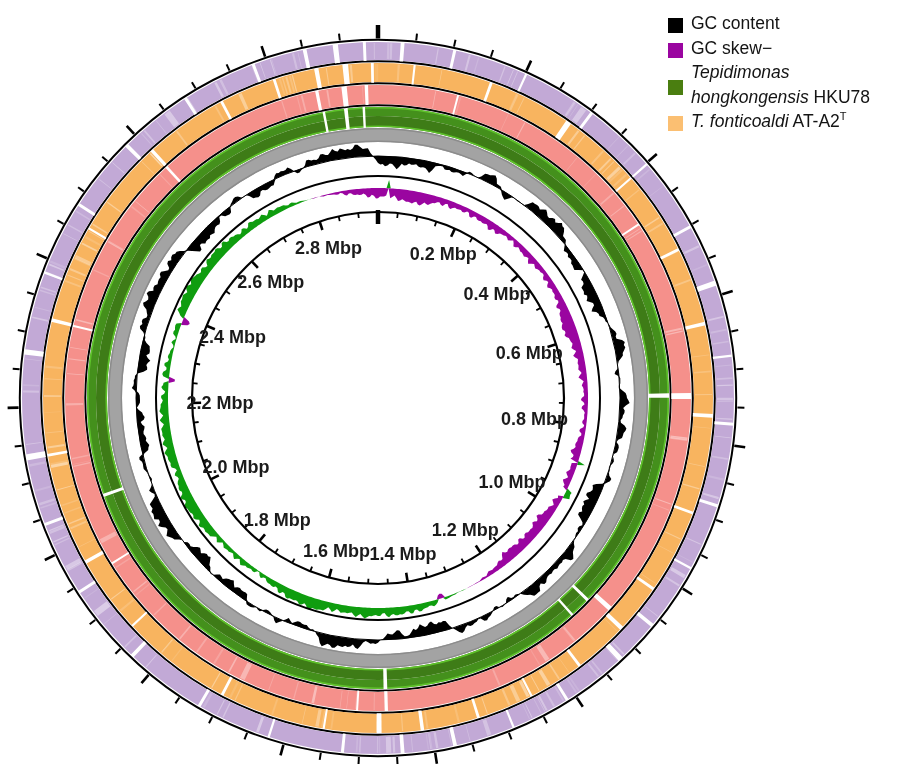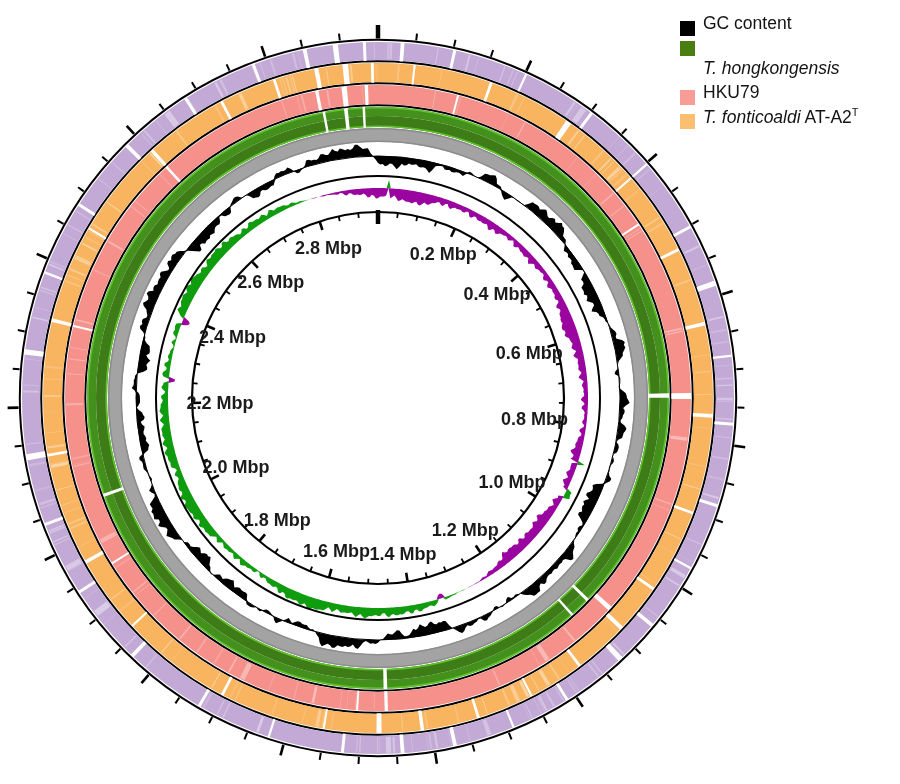--- a/index.html
+++ b/index.html
@@ -1,20 +1,20 @@
 <!DOCTYPE html>
 <html><head>
 <meta charset="utf-8">
 <style>
   html,body{margin:0;padding:0;background:#fff;}
   body{font-family:"Liberation Sans",sans-serif;}
   .figure{position:relative;width:900px;height:784px;background:#fff;overflow:hidden;}
   #genome-svg{position:absolute;left:0;top:0;}
   #legend{position:absolute;left:668px;top:11px;width:222px;display:flex;flex-direction:column;}
-  .legend-row{display:flex;align-items:flex-end;line-height:24.5px;font-size:17.5px;color:#141414;margin-left:12px;}
+  .legend-row{display:flex;align-items:center;line-height:24.5px;font-size:17.5px;color:#141414;}
   .swatch{width:15px;height:15px;flex:0 0 15px;margin:5px 8px 0 0;display:inline-block;}
   .legend-label{display:block;}
   .legend-label sup{font-size:11px;line-height:0;vertical-align:super;}
   .scale-label{font-family:"Liberation Sans",sans-serif;font-size:18px;font-weight:600;fill:#1b1b1b;}
 </style>
 </head>
 <body>
 
 <div class="figure">
   <svg id="genome-svg" width="900" height="784" viewBox="0 0 900 784">
@@ -550,24 +550,25 @@
         <line x1="302.0" y1="46.6" x2="300.5" y2="39.8" stroke="#000" stroke-width="2"></line>
         <line x1="339.8" y1="40.5" x2="339.0" y2="33.6" stroke="#000" stroke-width="2"></line>
       </g>
     </svg>
   <div id="legend">
       <div class="legend-row">
         <span class="swatch" style="background: rgb(0, 0, 0);"></span>
         <span class="legend-label"><span>GC content</span></span>
       </div>
       <div class="legend-row">
-        <span class="swatch" style="background: rgb(74, 126, 16);"></span>
+        <span class="swatch" style="background: rgb(154, 5, 160);"></span>
+        <span class="legend-label"><span>GC skew−</span></span>
       </div>
       <div class="legend-row">
-        <span class="swatch" style="background: rgb(248, 156, 150);"></span>
-        <span class="legend-label"><i>T. hongkongensis</i><span> HKU79</span></span>
+        <span class="swatch" style="background: rgb(74, 126, 16);"></span>
+        <span class="legend-label"><i>Tepidimonas hongkongensis</i><span> HKU78</span></span>
       </div>
       <div class="legend-row">
         <span class="swatch" style="background: rgb(251, 191, 114);"></span>
         <span class="legend-label"><i>T. fonticoaldi</i><span> AT-A2</span><sup>T</sup></span>
       </div>
     </div>
 </div>
 
 </body></html>

